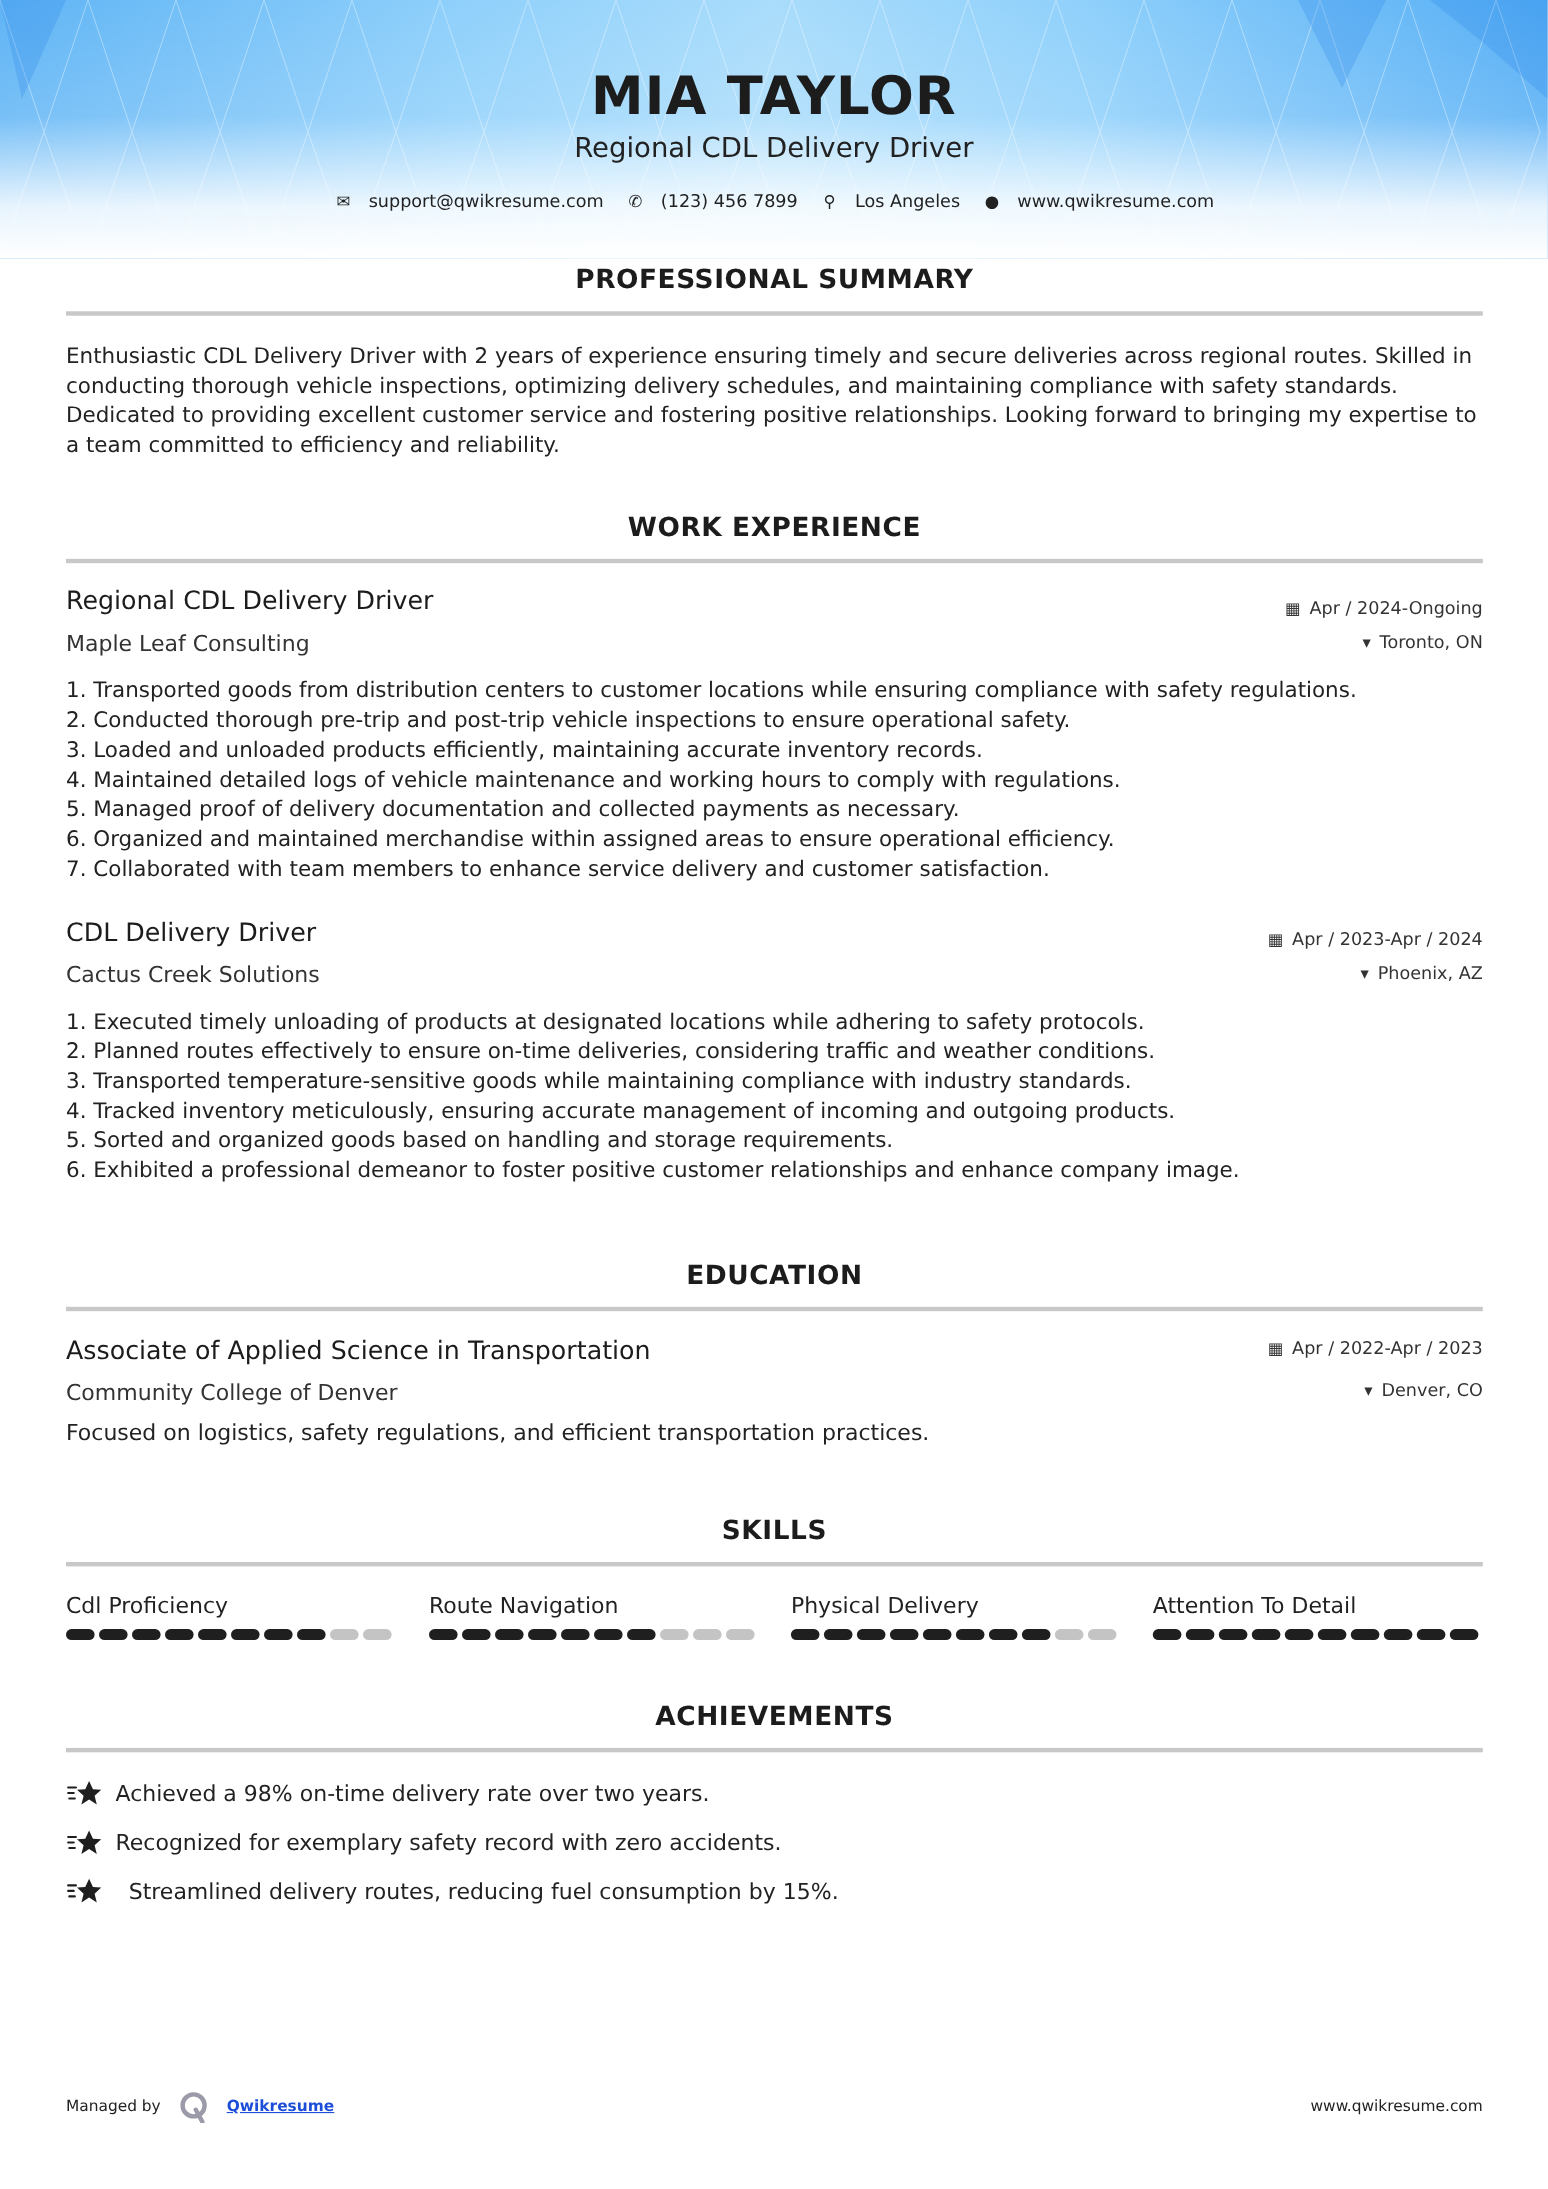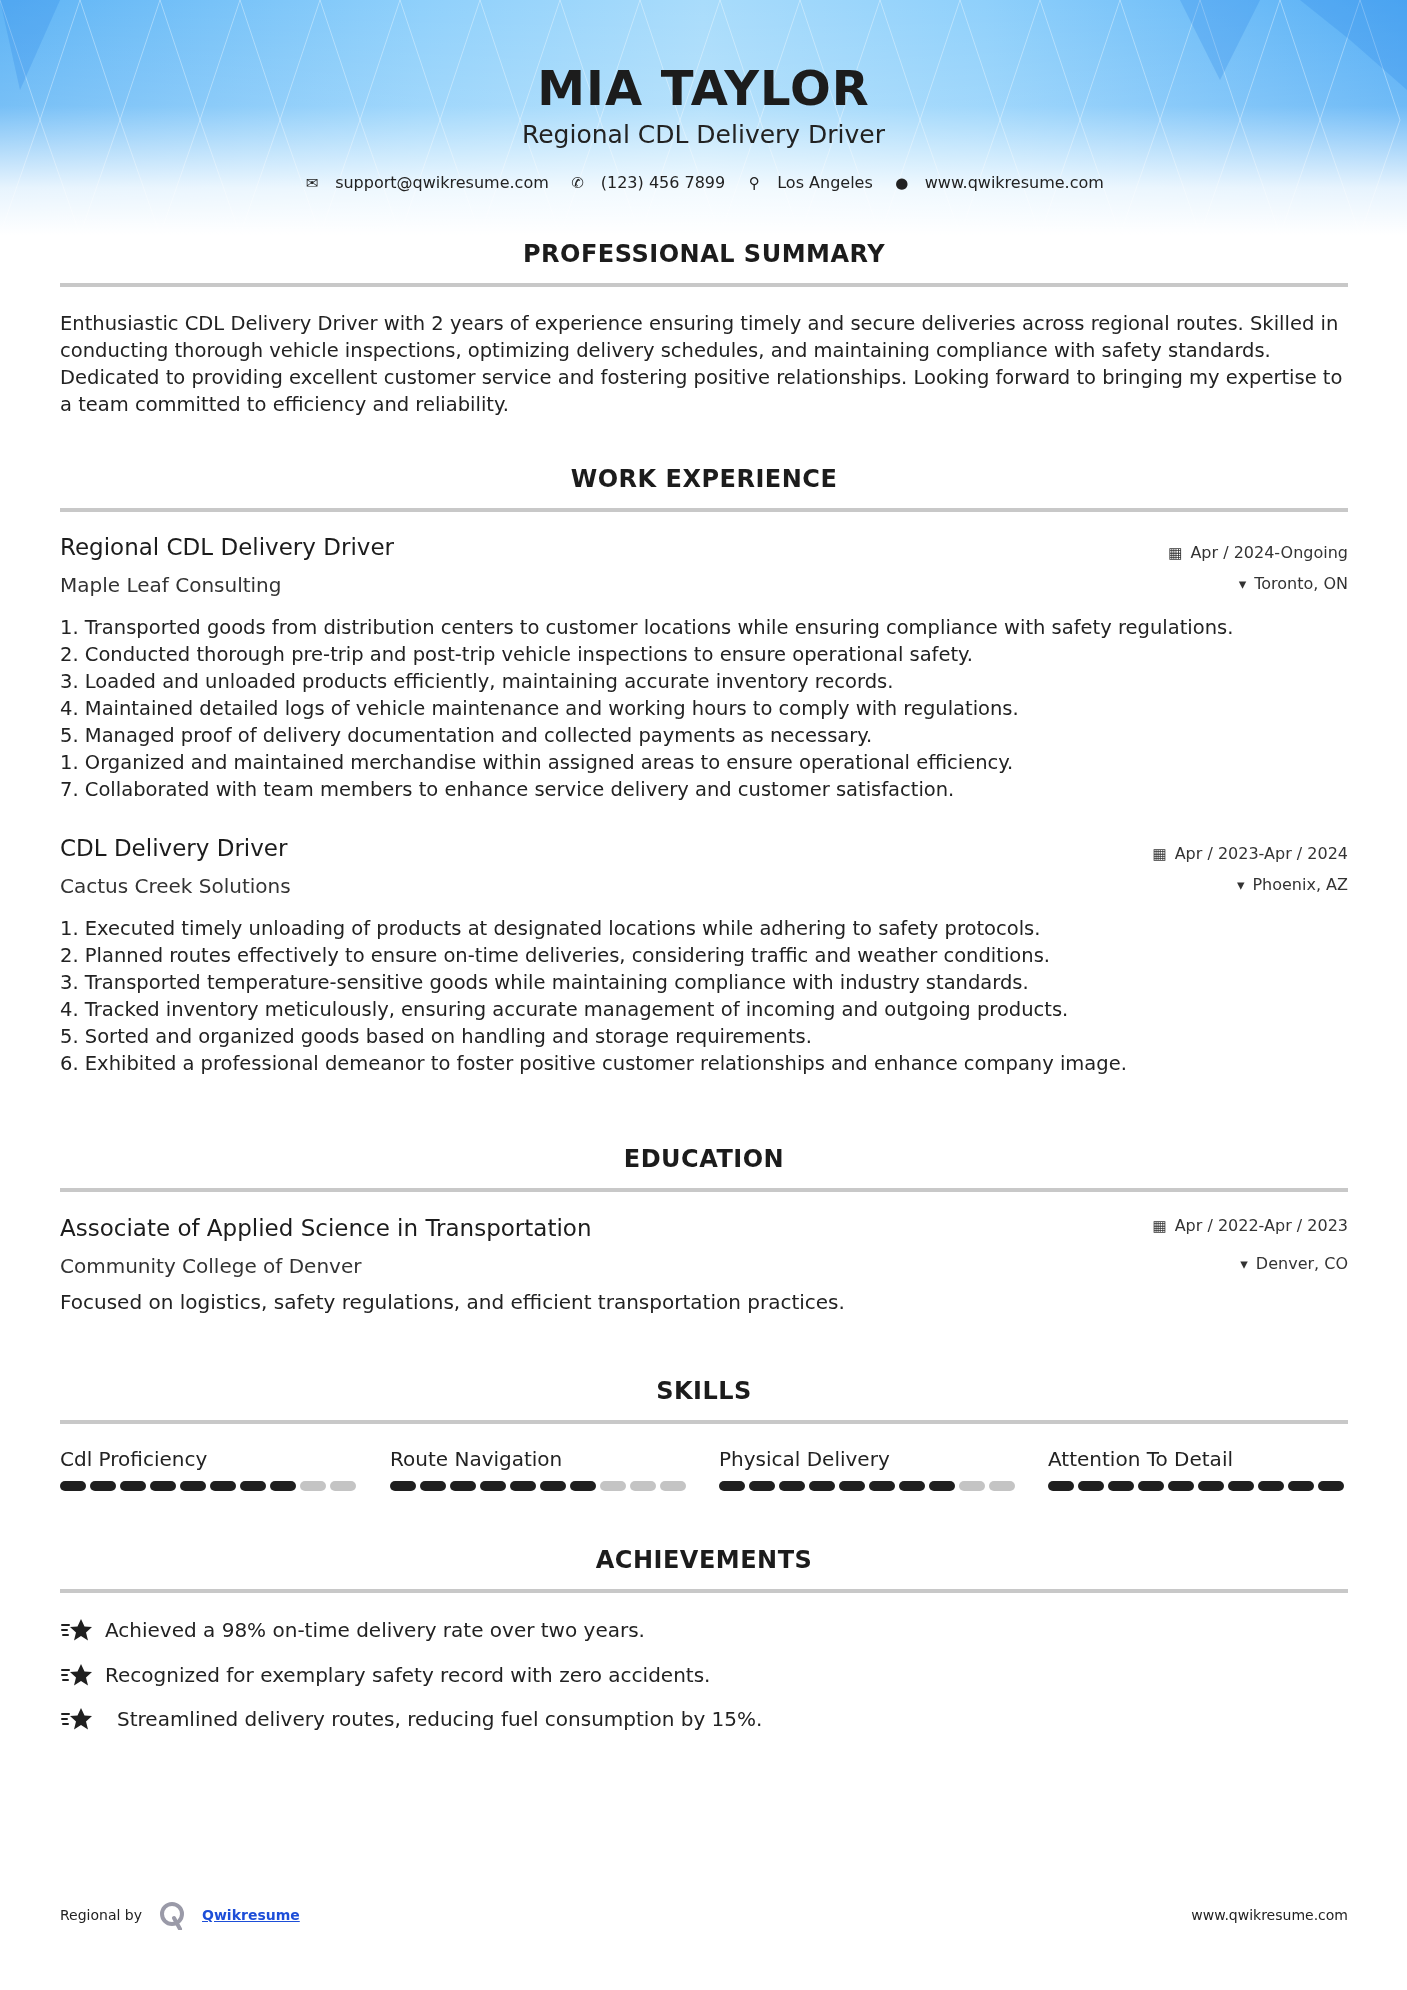--- a/index.html
+++ b/index.html
@@ -104,21 +104,21 @@
 <div class="meta" style="top:574px;">
   <span class="ic">▾</span>
   <span>Toronto, ON</span>
 </div>
 <ul class="bullets" style="top:614px;">
   <li>1. Transported goods from distribution centers to customer locations while ensuring compliance with safety regulations.</li>
   <li>2. Conducted thorough pre-trip and post-trip vehicle inspections to ensure operational safety.</li>
   <li>3. Loaded and unloaded products efficiently, maintaining accurate inventory records.</li>
   <li>4. Maintained detailed logs of vehicle maintenance and working hours to comply with regulations.</li>
   <li>5. Managed proof of delivery documentation and collected payments as necessary.</li>
-  <li>1. Organized and maintained merchandise within assigned areas to ensure operational efficiency.</li>
+  <li>6. Organized and maintained merchandise within assigned areas to ensure operational efficiency.</li>
   <li>7. Collaborated with team members to enhance service delivery and customer satisfaction.</li>
 </ul>
 
 <div class="job-title" style="top:835px;">CDL Delivery Driver</div>
 <div class="company" style="top:874px;">Cactus Creek Solutions</div>
 <div class="meta" style="top:844px;">
   <span class="ic">▦</span>
   <span>Apr / 2023-Apr / 2024</span>
 </div>
 <div class="meta" style="top:875px;">
@@ -231,20 +231,20 @@
 </div>
 <div class="ach" style="top:1705px;gap:12px;">
   <svg class="star" viewBox="0 0 34 28">
     <path d="M2,9 L9,9 M2,14 L7,14 M3,19 L8,19" stroke="#1f1f1f" stroke-width="2" stroke-linecap="round"></path>
     <polygon points="21,3 24.5,10.5 32,11 26,16.5 28,24.5 21,20 14,24.5 16,16.5 10,11 17.5,10.5" fill="#1f1f1f"></polygon>
   </svg>
   <span>Streamlined delivery routes, reducing fuel consumption by 15%.</span>
 </div>
 
 <div class="footer-left">
-  <span>Regional by</span>
+  <span>Managed by</span>
   <svg class="q-logo" viewBox="0 0 30 30">
     <circle cx="14" cy="14" r="10" fill="none" stroke="#9a9aa8" stroke-width="4"></circle>
     <path d="M16,18 L22,29" stroke="#9a9aa8" stroke-width="4" stroke-linecap="round"></path>
   </svg>
   <a class="footer-link">Qwikresume</a>
 </div>
 <div class="footer-right">www.qwikresume.com</div>
 
 </body></html>

